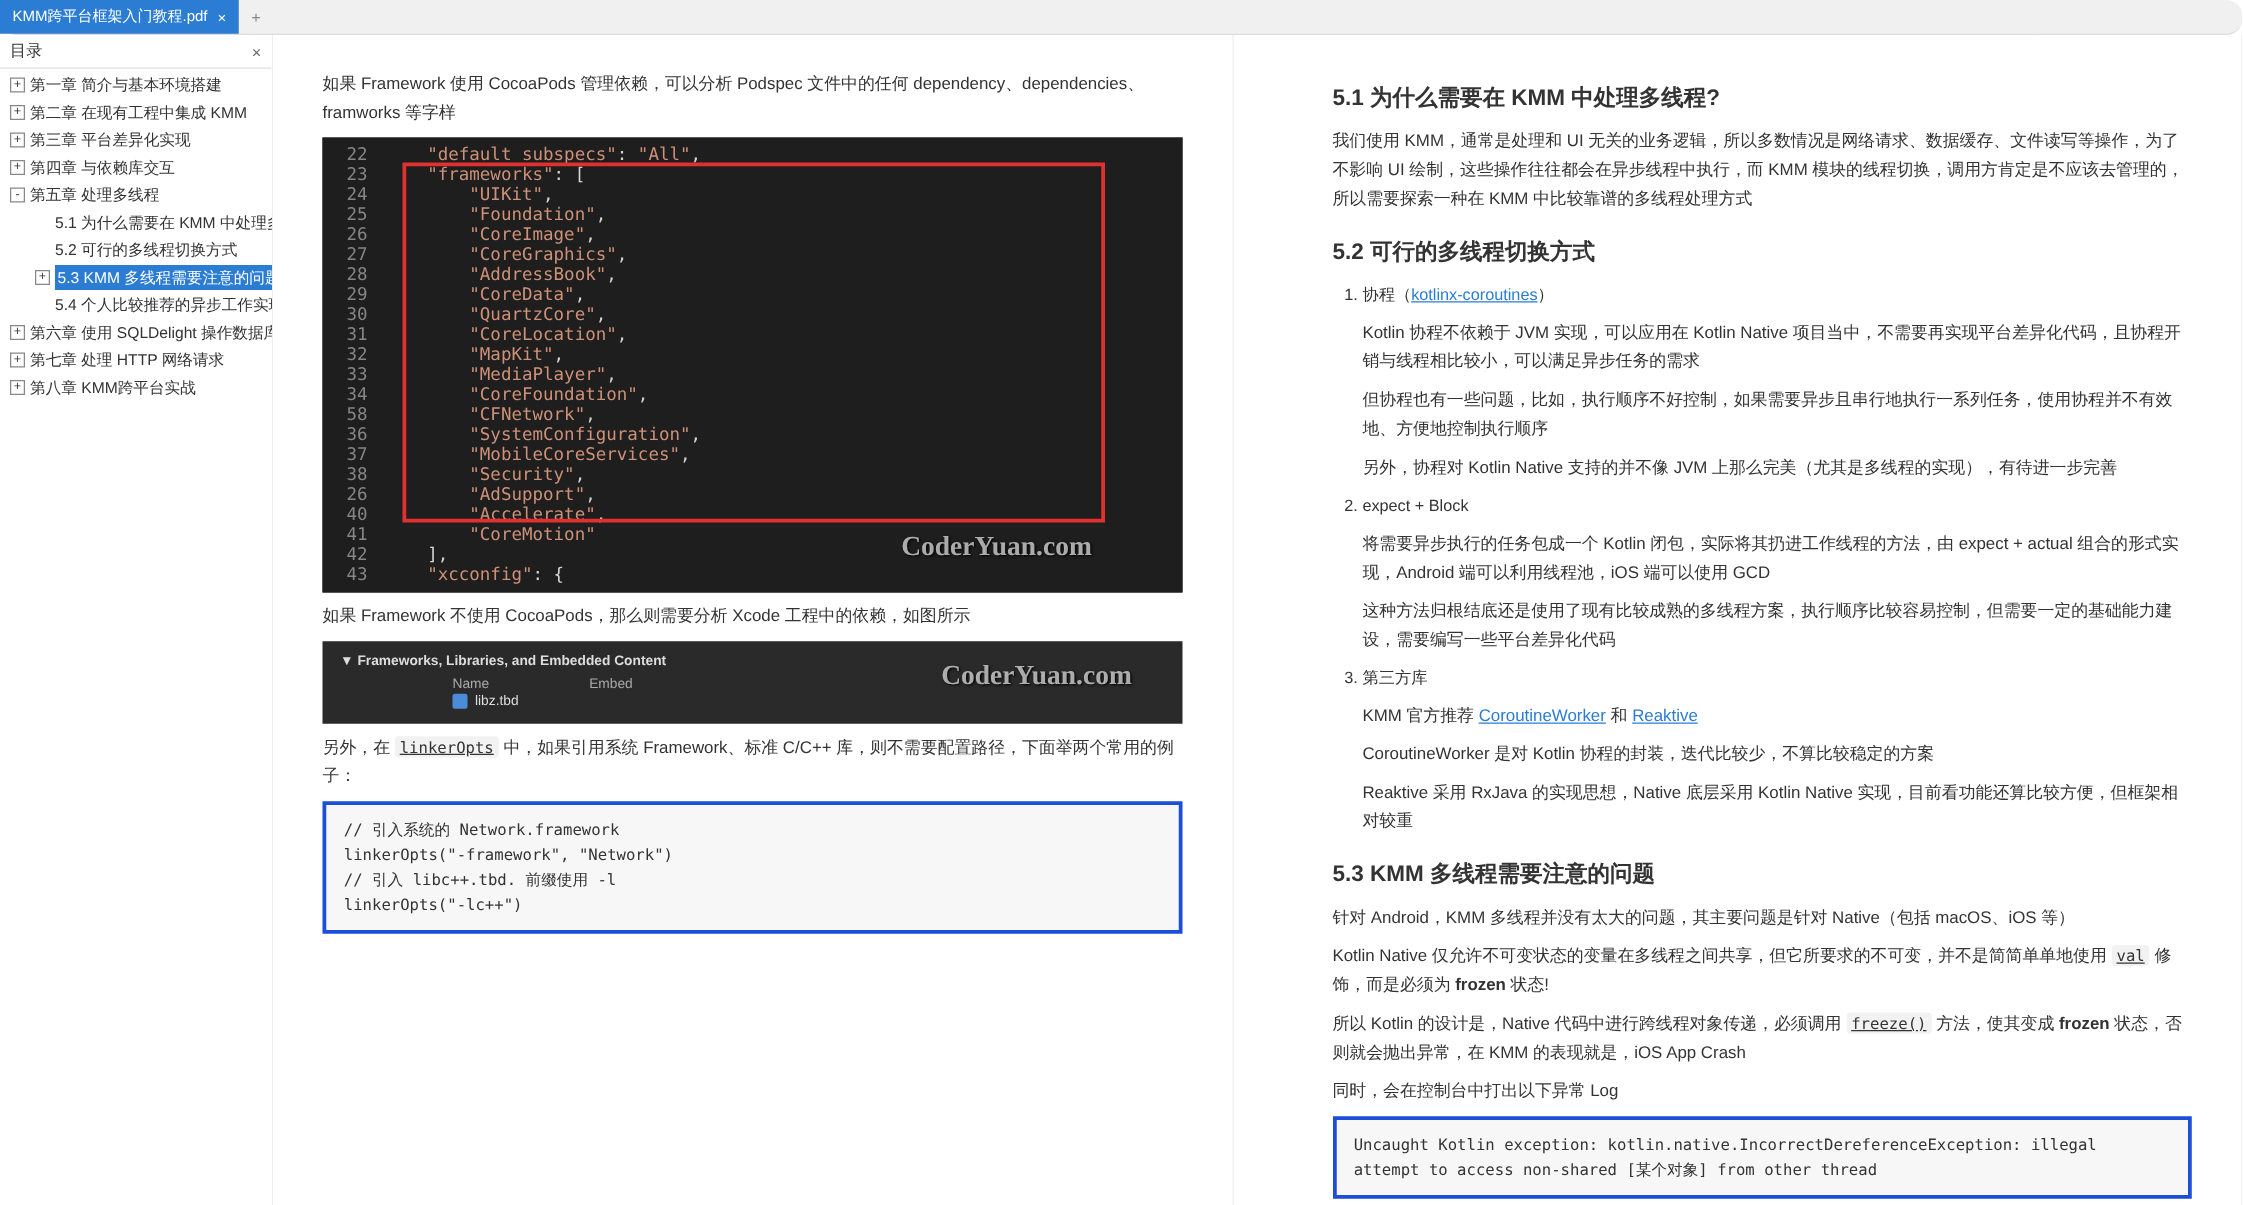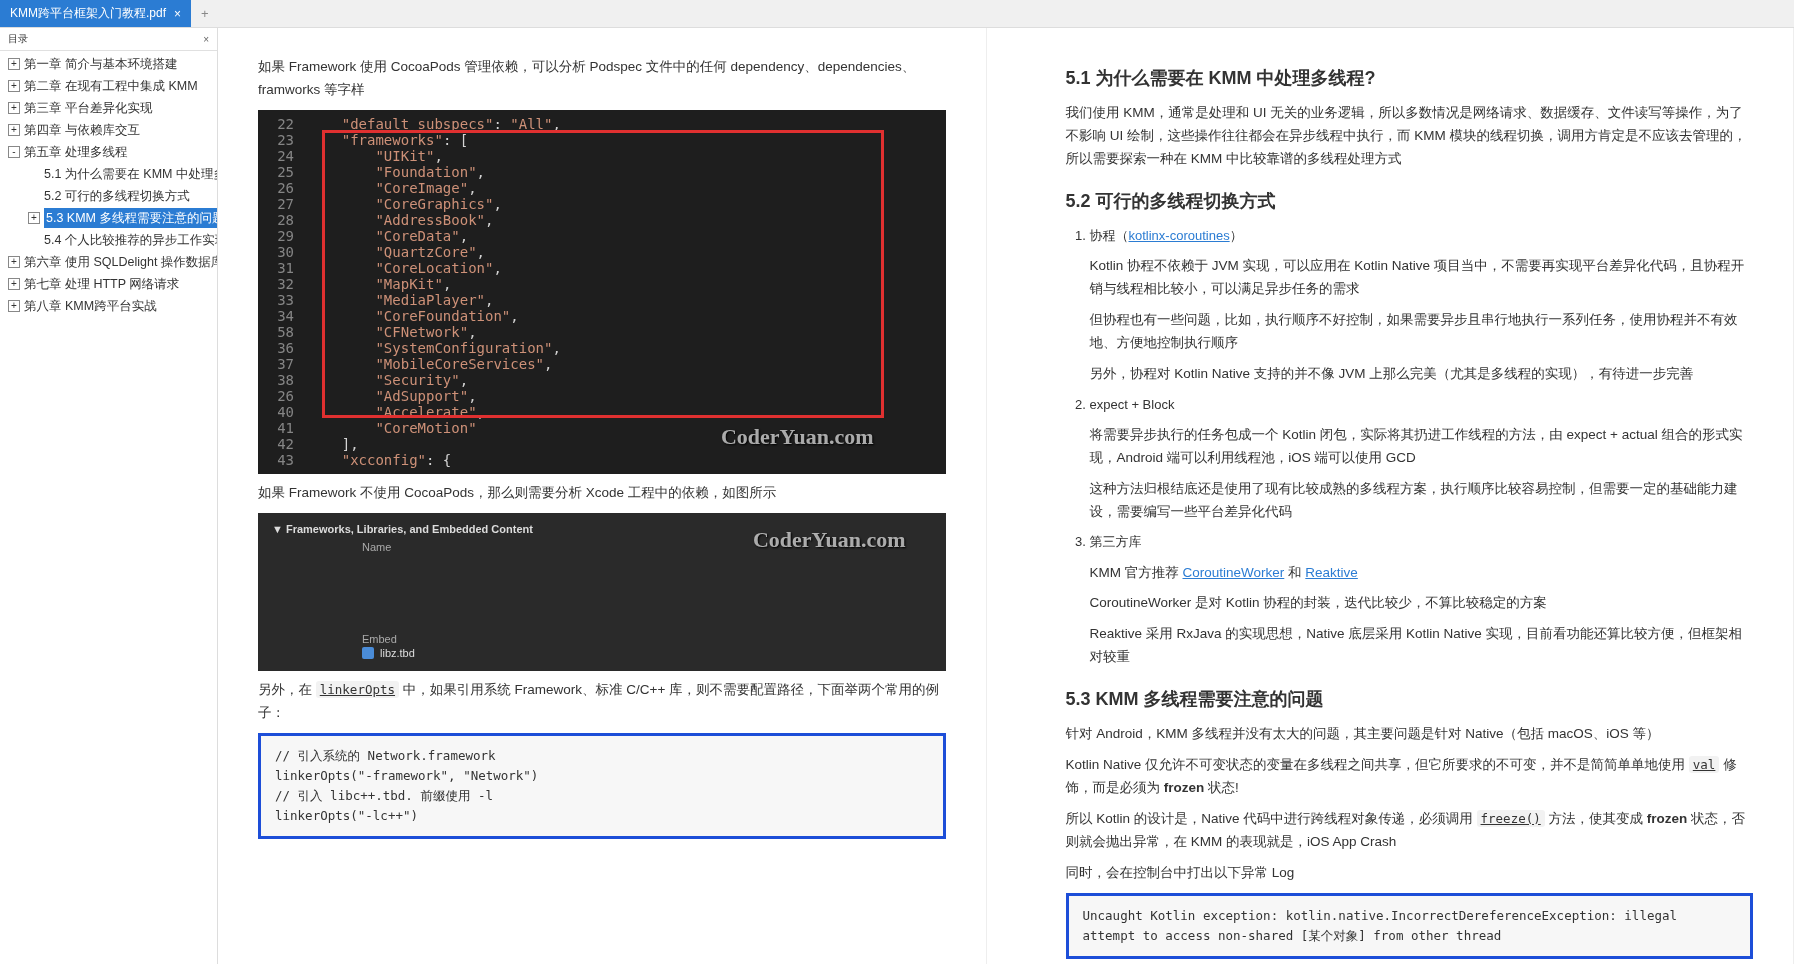--- a/index.html
+++ b/index.html
@@ -1,23 +1,23 @@
 <!DOCTYPE html>
 <html><head>
 <meta charset="utf-8">
 <style>
 * { margin: 0; padding: 0; box-sizing: border-box; }
 body { font-family: -apple-system, "Segoe UI", "Microsoft YaHei", sans-serif; font-size: 13px; color: #333; background: #fff; overflow: hidden; }
-.tab-bar { height: 28px; background: #f0f0f0; border-bottom: 1px solid #ddd; display: flex; align-items: stretch; }
+.tab-bar { height: 28px; background: #f0f0f0; border-bottom: 1px solid #ddd; display: flex; align-items: stretch; border-radius: 13px; }
 .tab { display: flex; align-items: center; padding: 0 10px; background: #2b7cd3; color: #fff; font-size: 12px; gap: 8px; }
 .tab-close { color: #fff; cursor: pointer; }
 .tab-add { display: flex; align-items: center; padding: 0 10px; color: #888; cursor: pointer; }
 .main { display: flex; height: calc(100vh - 28px); }
 .sidebar { width: 218px; border-right: 1px solid #ddd; background: #fff; overflow-y: auto; flex-shrink: 0; }
-.sidebar-header { display: flex; align-items: center; justify-content: space-between; padding: 4px 8px; border-bottom: 1px solid #e0e0e0; font-size: 10px; }
+.sidebar-header { display: flex; align-items: center; justify-content: space-between; padding: 4px 8px; border-bottom: 1px solid #e0e0e0; font-size: 13px; }
 .sidebar-close { color: #666; cursor: pointer; }
 .toc { padding: 2px 0; font-size: 12.5px; line-height: 1.6; }
 .toc-item { display: flex; align-items: center; padding: 1px 4px 1px 8px; cursor: pointer; white-space: nowrap; }
 .toc-item .expander { width: 12px; height: 12px; border: 1px solid #888; display: inline-flex; align-items: center; justify-content: center; font-size: 10px; line-height: 1; margin-right: 4px; flex-shrink: 0; }
 .toc-item .no-expander { width: 12px; margin-right: 4px; flex-shrink: 0; }
 .toc-item.l2 { padding-left: 28px; }
 .toc-item.selected .label { background: #2b7cd3; color: #fff; padding: 0 2px; }
 .content { flex: 1; display: flex; overflow: hidden; gap: 39px; }
 .page { flex: 1; padding: 20px 40px; overflow-y: auto; border-right: 1px solid #eee; }
 .page p { margin: 8px 0; line-height: 1.7; font-size: 13.5px; }
@@ -28,21 +28,21 @@
 .page a { color: #2b7cd3; text-decoration: underline; }
 .code-dark { background: #1e1e1e; color: #d4d4d4; font-family: Consolas, Monaco, monospace; font-size: 14px; padding: 4px 0; position: relative; border: 2px solid #1e1e1e; margin: 8px 0; }
 .code-dark .line { display: flex; }
 .code-dark .ln { width: 48px; text-align: right; padding-right: 14px; color: #858585; flex-shrink: 0; }
 .code-dark .tx { flex: 1; white-space: pre; }
 .code-dark .s { color: #ce9178; }
 .red-box { position: absolute; border: 3px solid #e03030; top: 18px; left: 62px; right: 60px; bottom: 54px; pointer-events: none; }
 .watermark { position: absolute; font-family: serif; font-size: 22px; font-weight: bold; color: rgba(240,240,240,0.7); text-shadow: 1px 1px 2px #000; pointer-events: none; }
 .xcode-box { background: #2a2a2a; color: #ddd; padding: 10px 14px; font-size: 12px; margin: 8px 0; position: relative; }
 .xcode-title { font-weight: bold; margin-bottom: 6px; font-size: 11px; }
-.xcode-cols { display: flex; gap: 80px; font-size: 11px; color: #aaa; padding-left: 90px; flex-direction: column; }
+.xcode-cols { display: flex; gap: 80px; font-size: 11px; color: #aaa; padding-left: 90px; }
 .xcode-row { display: flex; align-items: center; gap: 6px; padding: 2px 0 2px 90px; font-size: 11px; }
 .xcode-icon { width: 12px; height: 12px; background: #4a8cd8; border-radius: 2px; display: inline-block; }
 .code-light { background: #f7f7f7; border: 3px solid #1d4ed8; padding: 10px 14px; font-family: Consolas, Monaco, monospace; font-size: 12.5px; line-height: 1.6; margin: 8px 0; white-space: pre-wrap; }
 .inline-code { font-family: Consolas, Monaco, monospace; background: #f2f2f2; padding: 1px 4px; border-radius: 3px; font-size: 12.5px; text-decoration: underline; }
 .sub { margin-left: 20px; margin-top: 4px; line-height: 1.7; }
 </style>
 </head>
 <body>
 
 <div class="tab-bar">

